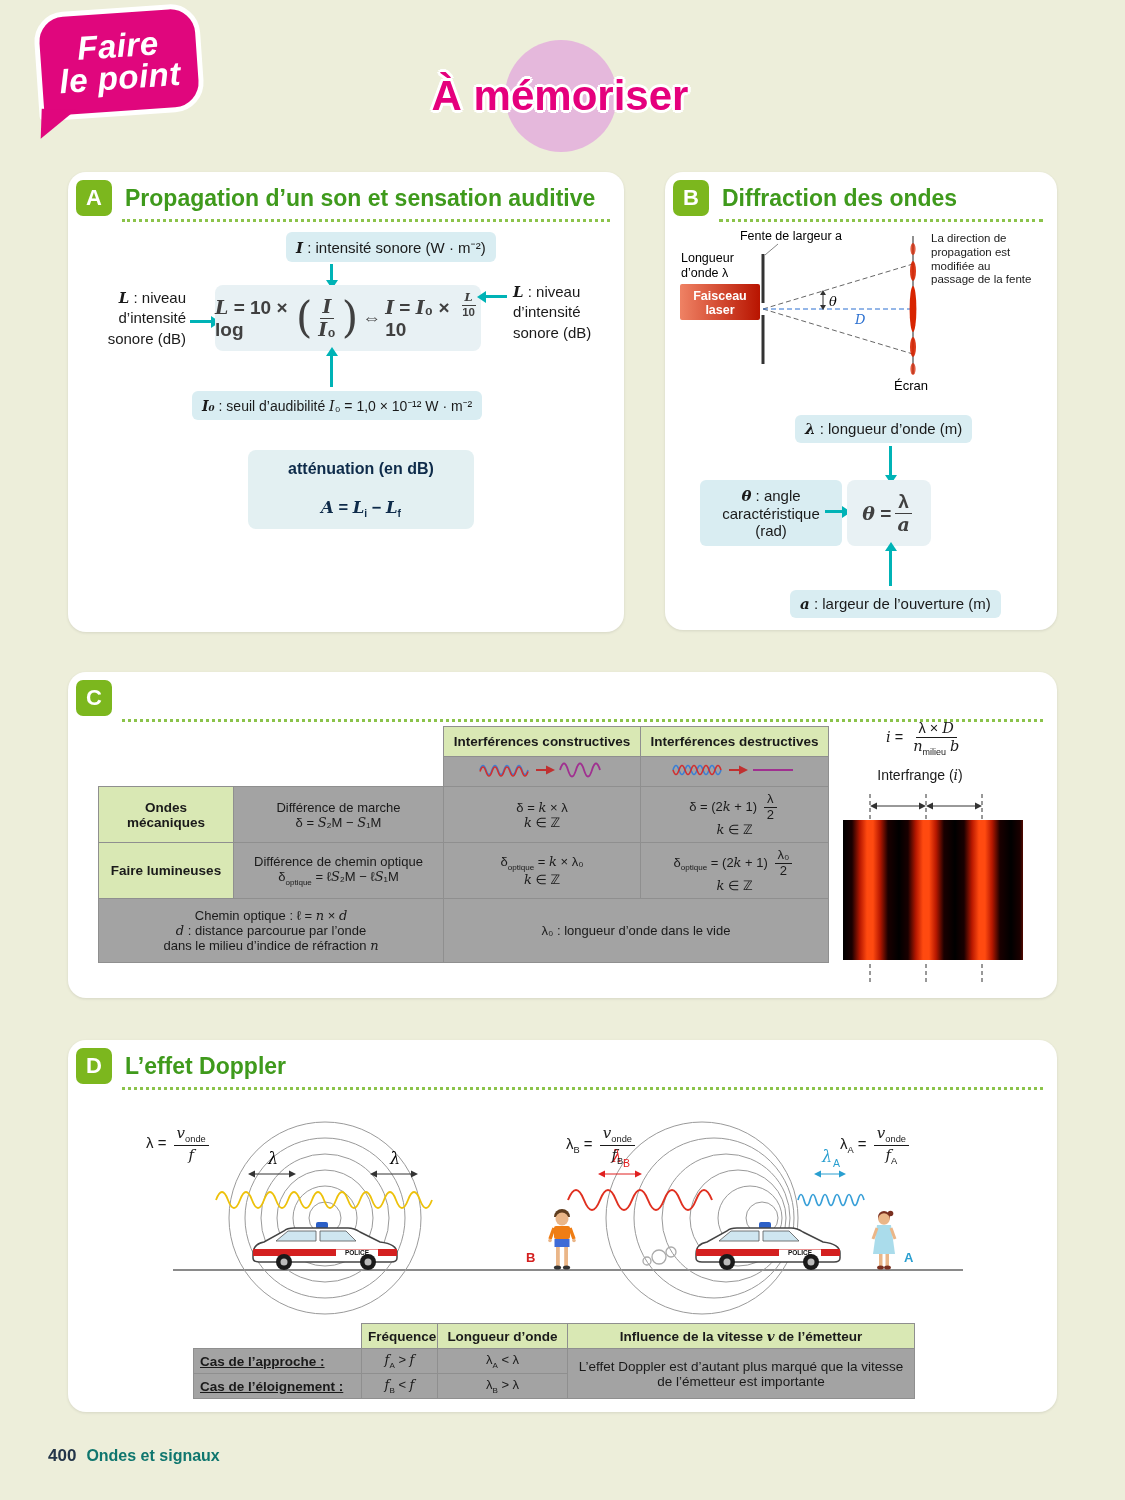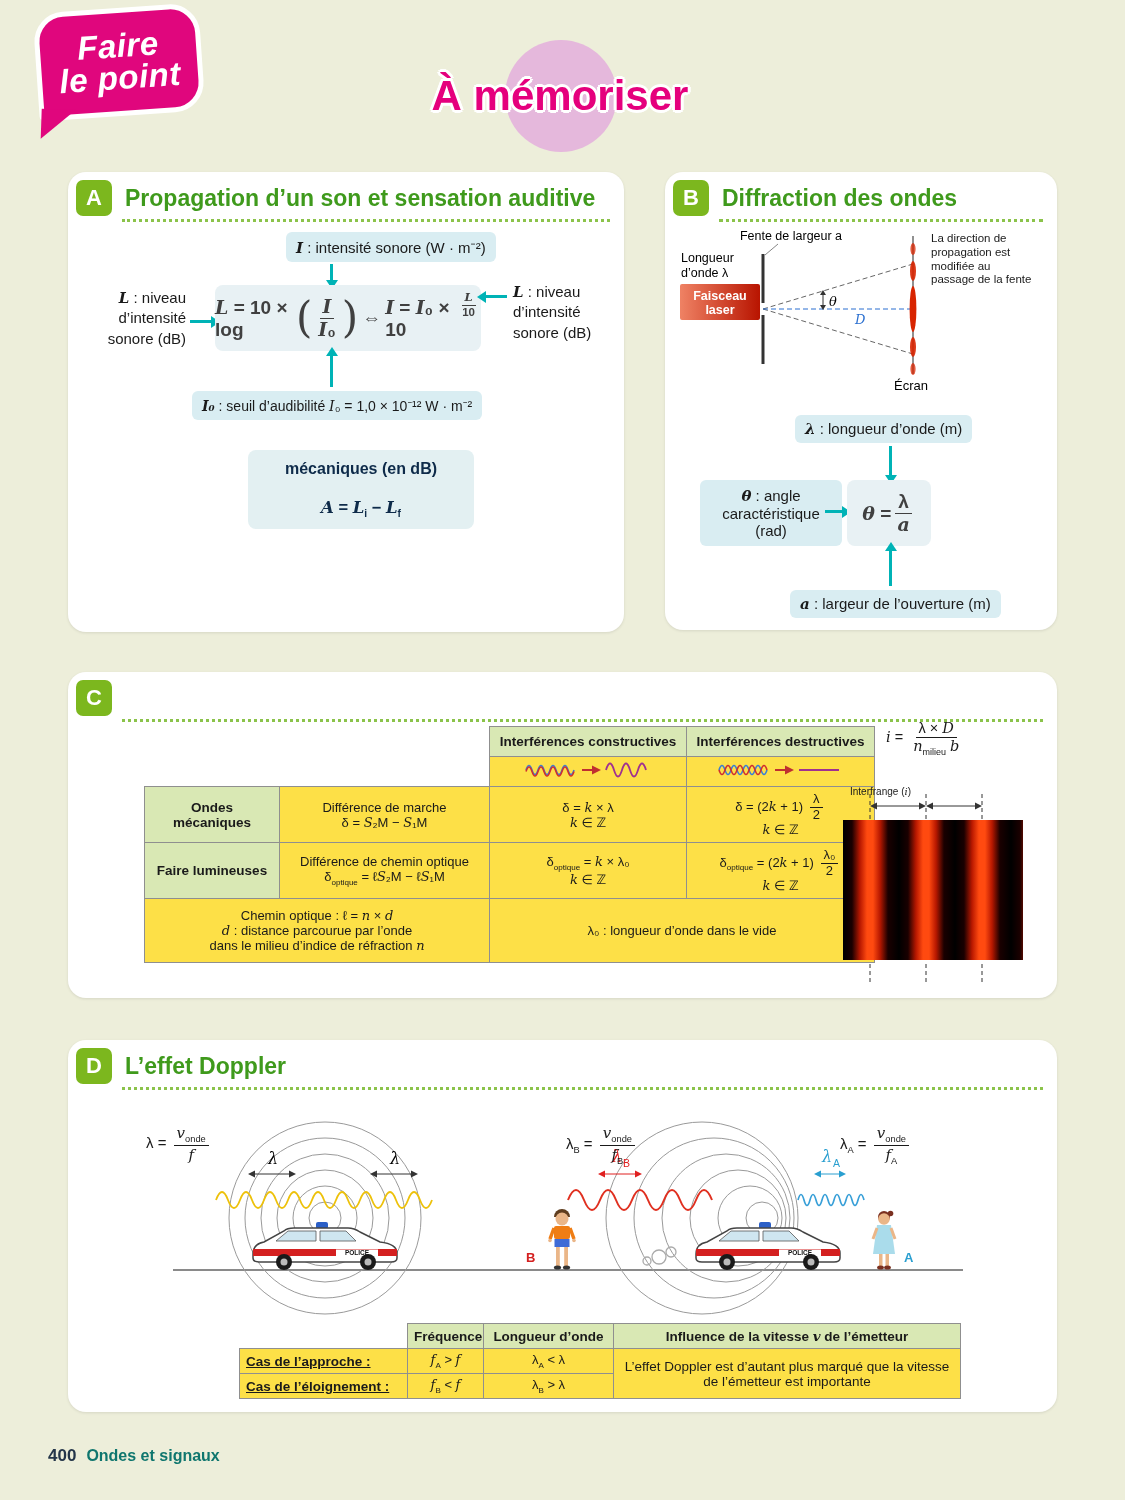--- a/index.html
+++ b/index.html
@@ -20,22 +20,22 @@
   .frac .fd{padding:0 3px;}
   .exp{display:inline-block;font-size:11.5px;transform:translateY(-13px);margin-left:2px;}
   .ftext{font-weight:bold;color:#404040;}
   .arr{position:absolute;background:#00b3b6;}
   .arr.v{width:3px;} .arr.h{height:3px;}
   .arr::after{content:"";position:absolute;width:0;height:0;border:solid transparent;}
   .arr.v.down::after{border-width:9px 6px 0 6px;border-top-color:#00b3b6;left:-4.5px;bottom:-8px;}
   .arr.v.up::after{border-width:0 6px 9px 6px;border-bottom-color:#00b3b6;left:-4.5px;top:-8px;}
   .arr.h.right::after{border-width:6px 0 6px 9px;border-left-color:#00b3b6;top:-4.5px;right:-8px;}
   .arr.h.left::after{border-width:6px 9px 6px 0;border-right-color:#00b3b6;top:-4.5px;left:-8px;}
-  table{border-collapse:collapse;table-layout:fixed;margin-left:46px;}
-  td,th{border:1px solid #8f8f8f;font-size:13px;padding:3px 6px;text-align:center;vertical-align:middle;font-weight:normal;background:#fde047;}
+  table{border-collapse:collapse;table-layout:fixed;}
+  td,th{border:1px solid #8f8f8f;font-size:13px;padding:3px 6px;text-align:center;vertical-align:middle;font-weight:normal;background:#a3a3a3;}
   .nb{border:none;background:transparent;}
   .gh{background:#d9e8b4;font-weight:bold;font-size:13.5px;}
   .lbl{font-weight:bold;text-decoration:underline;text-align:left;font-size:13.5px;}
   .brand{position:absolute;left:36px;top:8px;width:156px;height:98px;background:#e0067d;border-radius:30px 30px 30px 5px;transform:rotate(-4deg);border:5px solid #fff;display:flex;flex-direction:column;align-items:center;justify-content:center;z-index:3;}
   .brand::after{content:"";position:absolute;left:-4px;bottom:-24px;width:0;height:0;border-top:30px solid #e0067d;border-right:34px solid transparent;transform:rotate(6deg);z-index:-1;}
   .brand div{color:#fff;font-size:33px;font-weight:bold;font-style:italic;line-height:0.98;letter-spacing:0.5px;}
   .title-circle{position:absolute;left:505px;top:40px;width:112px;height:112px;border-radius:50%;background:#e5b8dc;}
   .page-title{position:absolute;left:350px;top:72px;width:420px;text-align:center;font-size:42px;font-weight:bold;color:#e5007d;text-shadow:-2px -2px 0 #fff,2px -2px 0 #fff,-2px 2px 0 #fff,2px 2px 0 #fff,0 3px 0 #fff,0 -3px 0 #fff,3px 0 0 #fff,-3px 0 0 #fff;}
   .pattern{position:absolute;left:775px;top:148px;width:180px;height:140px;background:repeating-linear-gradient(90deg,#000 0px,#1a0000 9px,#b81800 17px,#ff4a10 24px,#ff4a10 30px,#b81800 37px,#1a0000 45px,#000 56px);}
   .footer{position:absolute;left:48px;top:1446px;font-size:17px;}
@@ -91,21 +91,21 @@
     <div class="abs" style="left:445px;top:110px;width:112px;font-size:15px;line-height:1.35;">
       <span class="sym">L</span><span> : niveau d’intensité sonore (dB)</span>
     </div>
 
     <div class="arr v up" style="left:262px;top:183px;height:32px;"></div>
     <div class="abs bluebox" style="left:124px;top:219px;font-size:14px;">
       <span class="sym">I₀</span><span> : seuil d’audibilité <i class="v">I</i>₀ = 1,0 × 10⁻¹² W · m⁻²</span>
     </div>
 
     <div class="abs" style="left:180px;top:278px;width:210px;background:#e3f0f2;border-radius:8px;padding:10px 8px;text-align:center;">
-      <div style="font-weight:bold;font-size:16px;color:#0e2b4a;">mécaniques (en dB)</div>
+      <div style="font-weight:bold;font-size:16px;color:#0e2b4a;">atténuation (en dB)</div>
       <div style="font-size:16.5px;margin-top:20px;color:#0e2b4a;font-weight:bold;"><i class="v">A</i> = <i class="v">L</i><sub>i</sub> − <i class="v">L</i><sub>f</sub></div>
     </div>
   </div>
 
   <div class="card" style="left:665px;top:172px;width:392px;height:458px;">
     <div class="card-head">
       <div class="badge">B</div>
       <div class="sect-title">Diffraction des ondes</div>
     </div>
     <div class="dots"></div>
@@ -254,21 +254,21 @@
         </td>
         <td colspan="2">λ₀ : longueur d’onde dans le vide</td>
       </tr>
     </tbody>
       </table>
 
     <div class="abs" style="left:818px;top:48px;font-size:14.5px;"><i class="v">i</i> = <span class="frac">
           <span class="fn">λ × <i class="v">D</i></span>
           <span class="fd"><i class="v">n</i><sub>milieu</sub> <i class="v">b</i></span>
         </span></div>
-    <div class="abs" style="left:782px;top:114px;width:140px;font-size:10px;">Interfrange (<i class="v">i</i>)</div>
+    <div class="abs" style="left:782px;top:95px;width:140px;text-align:center;font-size:14px;">Interfrange (<i class="v">i</i>)</div>
     <svg class="abs" style="left:760px;top:118px;" width="210" height="196" viewBox="0 0 210 196">
       <line x1="42" y1="4" x2="42" y2="30" stroke="#333" stroke-width="1" stroke-dasharray="4 3"></line>
       <line x1="98" y1="4" x2="98" y2="30" stroke="#333" stroke-width="1" stroke-dasharray="4 3"></line>
       <line x1="154" y1="4" x2="154" y2="30" stroke="#333" stroke-width="1" stroke-dasharray="4 3"></line>
       <line x1="47" y1="16" x2="93" y2="16" stroke="#333" stroke-width="1"></line>
       <polygon points="42,16 49,12.5 49,19.5" fill="#333"></polygon>
         <polygon points="98,16 91,12.5 91,19.5" fill="#333"></polygon>
       <line x1="103" y1="16" x2="149" y2="16" stroke="#333" stroke-width="1"></line>
       <polygon points="98,16 105,12.5 105,19.5" fill="#333"></polygon>
         <polygon points="154,16 147,12.5 147,19.5" fill="#333"></polygon>

